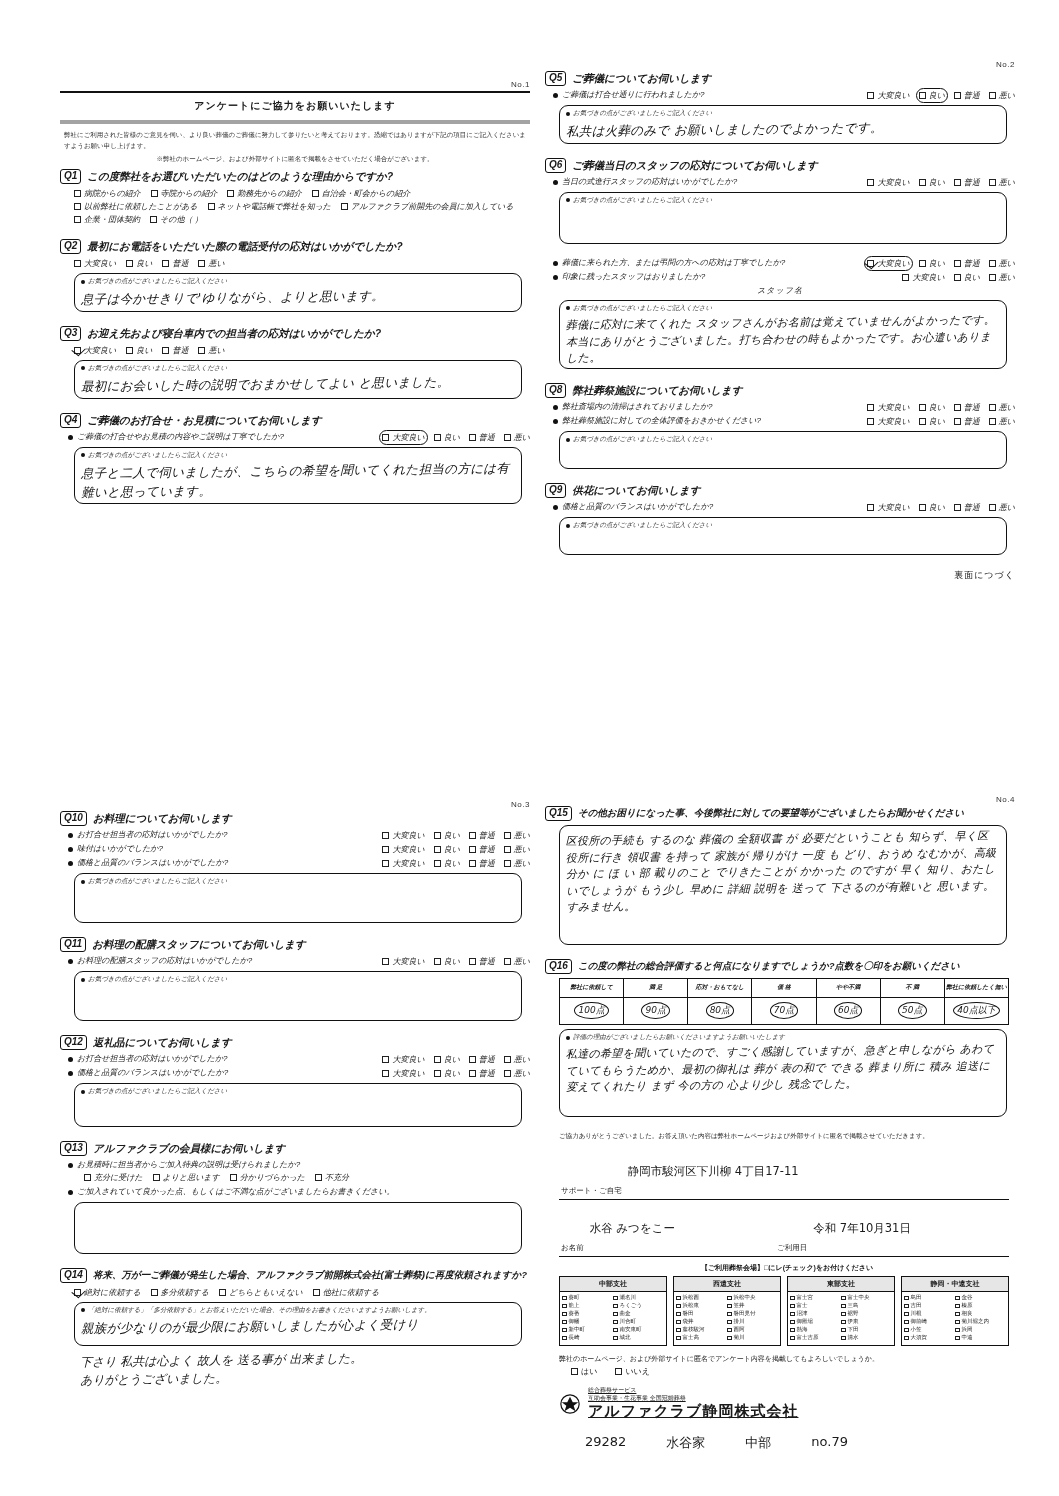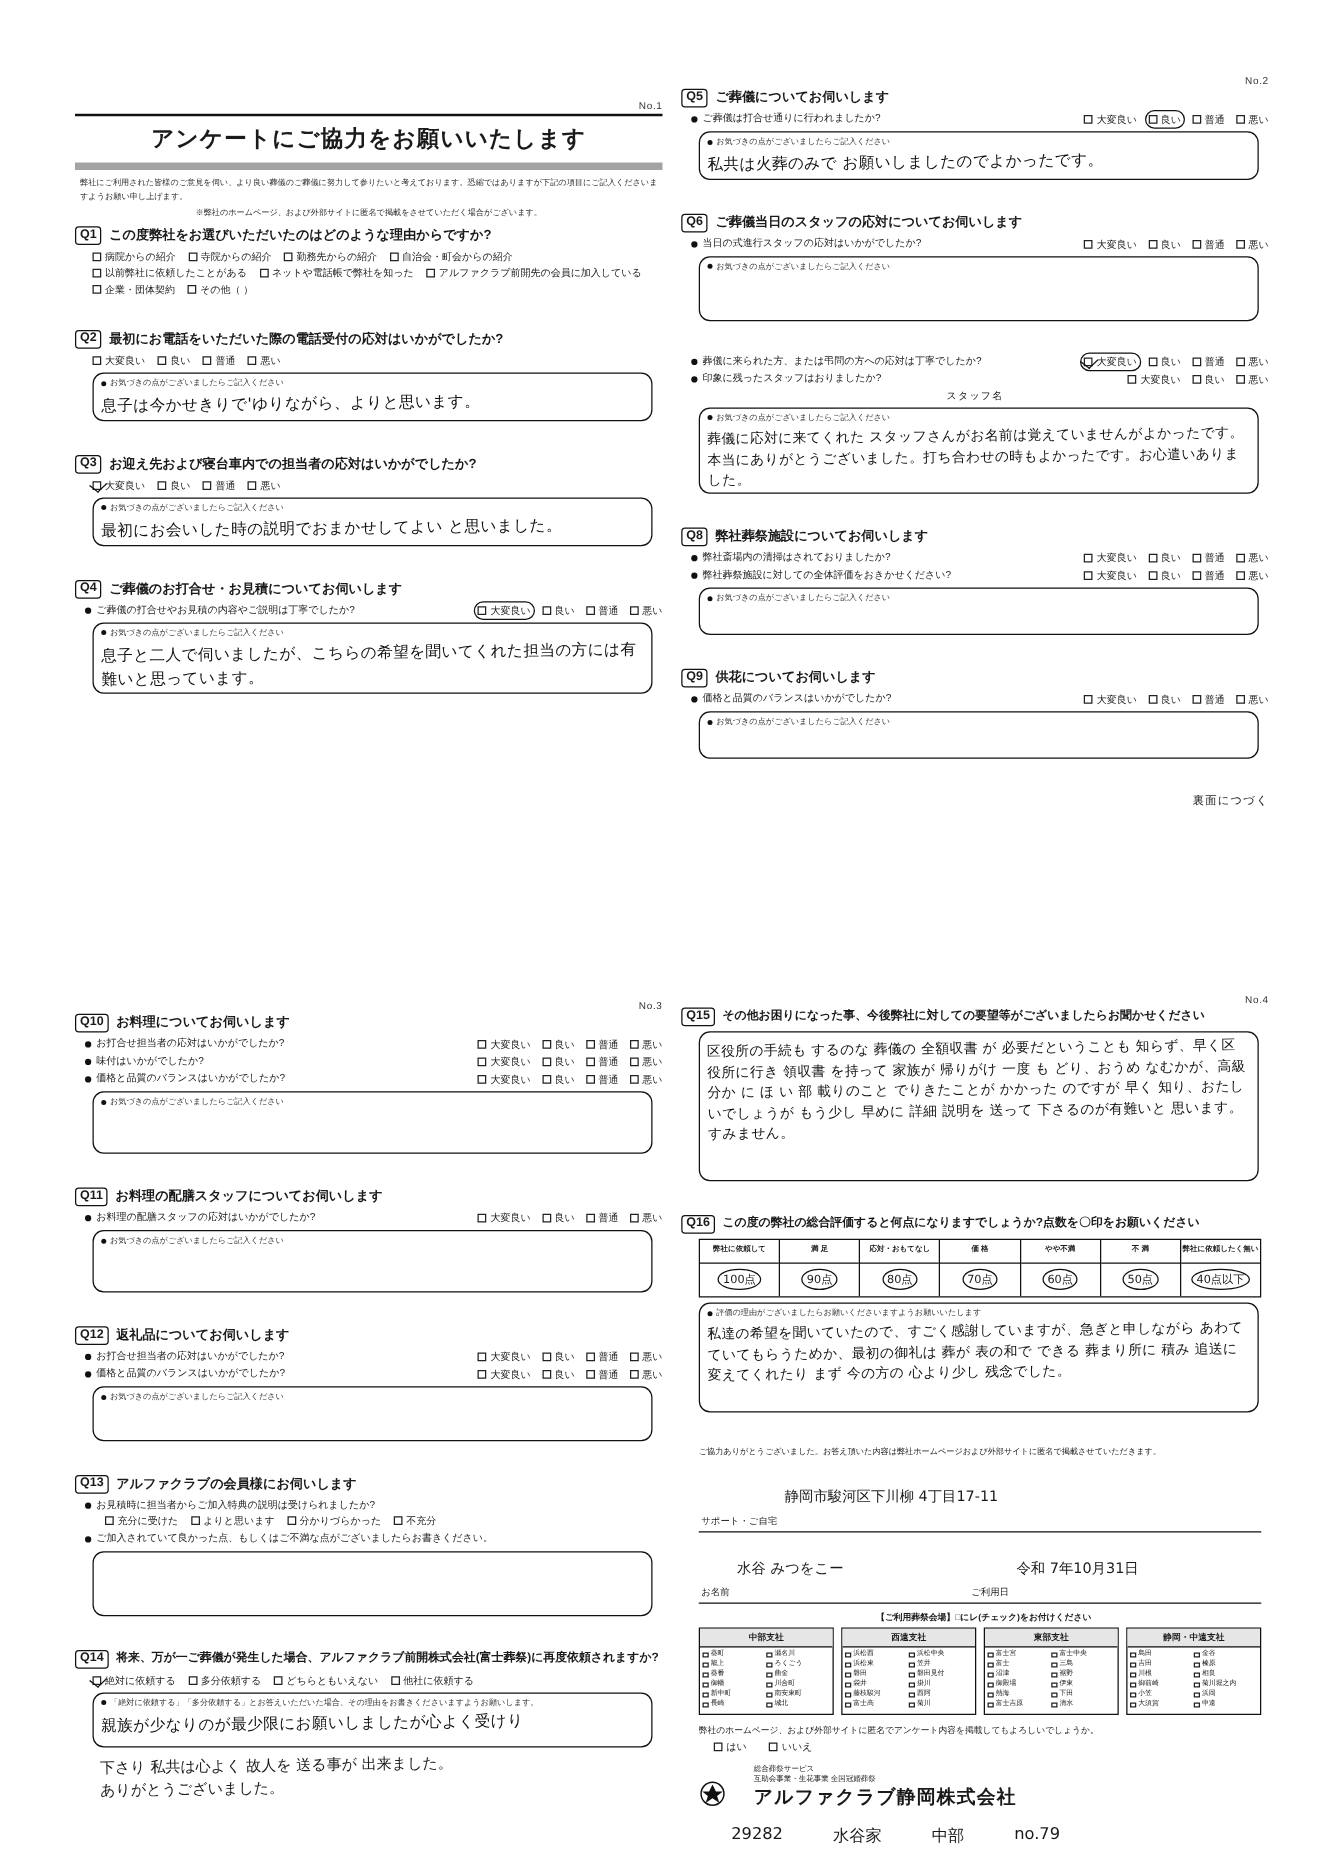--- a/index.html
+++ b/index.html
@@ -32,39 +32,39 @@
   .sheet-no {
     font-size: 8px;
     color: #333;
     text-align: right;
     margin-bottom: 2px;
     letter-spacing: 0.5px;
   }
 
   .form-title {
     border-top: 2px solid #111;
-    border-bottom: 6px solid #a3a3a3;
+    border-bottom: 4px solid #a3a3a3;
     padding: 6px 4px 7px 4px;
-    font-size: 18px;
+    font-size: 10px;
     font-weight: bold;
     letter-spacing: 1px;
     text-align: center;
     margin-bottom: 6px;
   }
   .intro {
     font-size: 6.5px;
     line-height: 1.65;
     color: #2b2b2b;
     text-align: justify;
     margin: 0 4px 4px 4px;
   }
   .intro .note { display:block; text-align:center; margin-top:3px; }
 
   
-  .qblock { margin-bottom: 27px; }
+  .qblock { margin-bottom: 14px; font-style: italic; }
   .qhead {
     display: flex;
     align-items: flex-start;
     gap: 6px;
     margin-bottom: 4px;
   }
   .qnum {
     flex: 0 0 auto;
     border: 1.6px solid #111;
     border-radius: 3px;
@@ -259,22 +259,23 @@
     white-space: nowrap;
   }
   .branches .bx {
     width: 4.5px; height: 4.5px; border: 0.8px solid #222; flex: 0 0 auto;
   }
 
   .footnote { font-size: 7px; margin: 8px 6px 2px 14px; line-height: 1.5; }
   .yesno { display:flex; gap:18px; font-size:8px; margin: 2px 6px 4px 26px; }
 
   .company {
-    display: flex; align-items: flex-end; gap: 22px;
+    display: flex; align-items: center; gap: 7px;
     margin: 10px 6px 0 14px;
+    text-decoration: underline;
   }
   .company .crest {
     width: 22px; height: 22px; flex: 0 0 auto;
   }
   .company .ctext { line-height: 1.2; }
   .company .csmall { font-size: 6px; }
   .company .cname {
     font-size: 15px; font-weight: bold; letter-spacing: 1px;
     font-family: "DejaVu Sans", sans-serif;
   }

